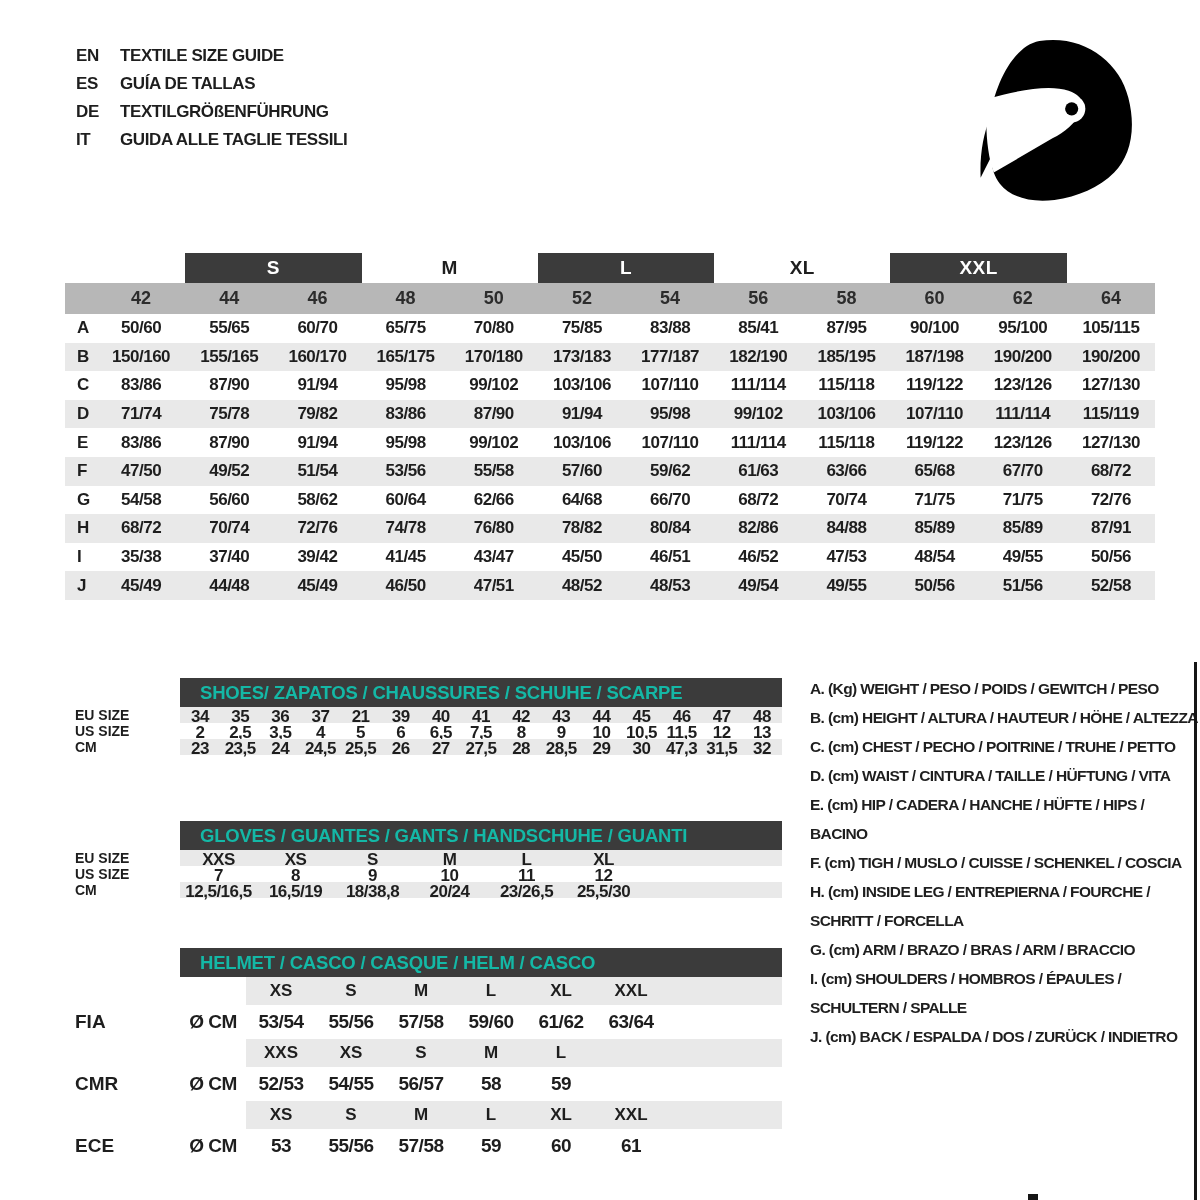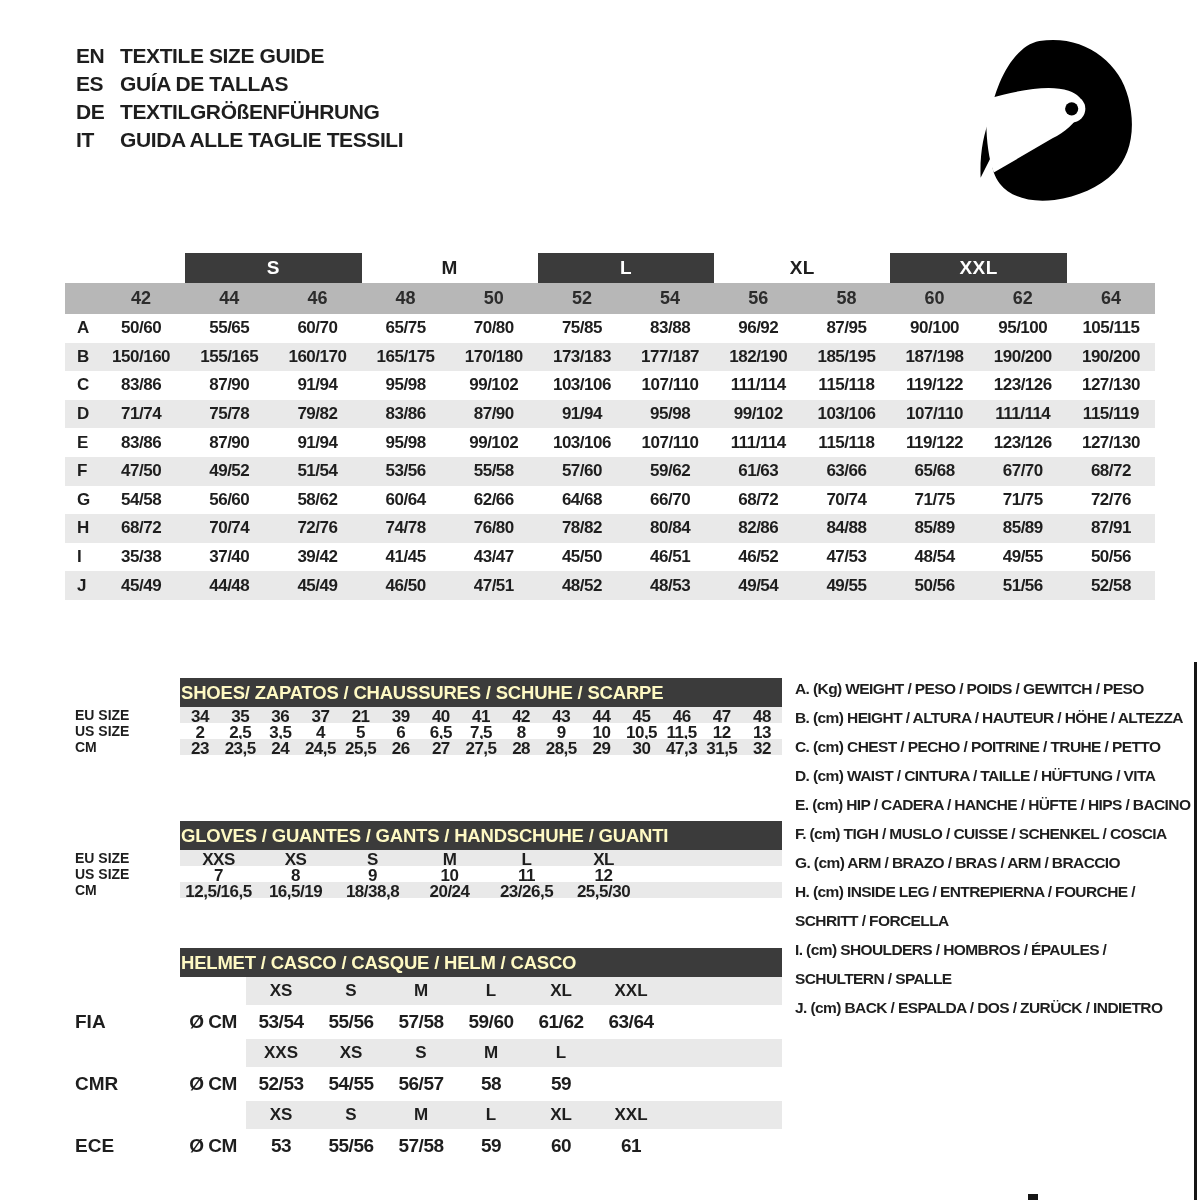--- a/index.html
+++ b/index.html
@@ -7,21 +7,21 @@
   body {
     width: 1200px; height: 1200px; position: relative; overflow: hidden;
     background: #ffffff; color: #1e1e1e;
     font-family: "Liberation Sans", "DejaVu Sans", sans-serif;
     font-weight: 700;
     --band-dark: #3b3b3b; --header-gray: #b7b7b7; --row-gray: #e9e9e9; --ink: #1e1e1e;
   }
 
   
   .lang-block { position: absolute; left: 76px; top: 42px; }
-  .lang-row { display: flex; line-height: 28px; font-size: 21px; letter-spacing: -0.4px; }
+  .lang-row { display: flex; line-height: 28px; font-size: 17px; letter-spacing: -0.4px; }
   .lang-code { width: 44px; }
 
   
   .helmet-logo { position: absolute; left: 973px; top: 34px; width: 165px; height: 172px; }
 
   
   .main-table { position: absolute; left: 65px; top: 253px; width: 1090px; }
   .g13 { display: grid; grid-template-columns: 32px repeat(12, 1fr); align-items: center; text-align: center; }
   .band-row { height: 30px; }
   .band { height: 30px; line-height: 30px; font-size: 19px; letter-spacing: 0.5px; }
@@ -30,40 +30,40 @@
   .data-row { height: 28.6px; font-size: 17px; letter-spacing: -0.5px; }
   .main-rows .data-row:nth-child(even) { background: var(--row-gray); }
   .row-label { text-align: left; padding-left: 12px; }
 
   
   .sub { position: absolute; left: 65px; width: 717px; }
   #shoes-root  { top: 678px; }
   #gloves-root { top: 821px; }
   #helmet-root { top: 948px; }
   .sub-title { margin-left: 115px; height: 29px; line-height: 29px; background: var(--band-dark);
-               color: #fef9c3; font-size: 18.5px; padding-left: 1px; letter-spacing: -0.2px; }
+               color: #14b8a6; font-size: 18.5px; padding-left: 20px; letter-spacing: -0.2px; }
   .sub-row { display: flex; align-items: center; }
   .sub-label { width: 115px; padding-left: 10px; font-size: 14px; }
   .vals { flex: 1; display: grid; align-items: center; text-align: center; font-size: 17px; letter-spacing: -0.5px; height: 16px; }
   .shoes .vals  { grid-template-columns: repeat(15, 1fr); }
   .gloves .vals { grid-template-columns: repeat(6, 77px) 1fr; }
   .sub-row.gray .vals { background: var(--row-gray); }
 
   
   .h-sizes { margin-left: 181px; height: 28px; background: var(--row-gray);
              display: grid; grid-template-columns: repeat(6, 70px) 1fr;
              align-items: center; text-align: center; font-size: 17px; }
   .h-vals  { display: grid; grid-template-columns: 115px 66px repeat(6, 70px) 1fr; height: 34px;
              align-items: center; text-align: center; font-size: 19px; letter-spacing: -0.5px; }
   .h-vals .std { text-align: left; padding-left: 10px; letter-spacing: 0; }
 
   
   .legend { position: absolute; left: 795px; top: 674px; width: 405px;
             font-size: 15.5px; line-height: 29px; letter-spacing: -0.6px; }
-  .legend-item { white-space: pre-line; }
+  .legend-item { white-space: pre-line; margin-left: 15px; }
 
   
   .right-rule  { position: absolute; left: 1194px; top: 662px; width: 3px; height: 538px; background: #151515; }
   .bottom-mark { position: absolute; left: 1028px; top: 1194px; width: 10px; height: 6px; background: #151515; }
 </style>
 </head>
 <body style="--band-dark: #3b3b3b; --header-gray: #b7b7b7; --row-gray: #e9e9e9; --ink: #1e1e1e;">
 
 <div class="lang-block">
     <div class="lang-row">
@@ -119,21 +119,21 @@
     <div class="main-rows">
       <div class="g13 data-row">
         <div class="row-label">A</div>
         <div>50/60</div>
         <div>55/65</div>
         <div>60/70</div>
         <div>65/75</div>
         <div>70/80</div>
         <div>75/85</div>
         <div>83/88</div>
-        <div>96/92</div>
+        <div>85/41</div>
         <div>87/95</div>
         <div>90/100</div>
         <div>95/100</div>
         <div>105/115</div>
       </div>
       <div class="g13 data-row">
         <div class="row-label">B</div>
         <div>150/160</div>
         <div>155/165</div>
         <div>160/170</div>
@@ -429,22 +429,22 @@
     </div>
   </div>
 
 <div class="legend">
     <div class="legend-item">A. (Kg) WEIGHT / PESO / POIDS / GEWITCH / PESO</div>
     <div class="legend-item">B. (cm) HEIGHT / ALTURA / HAUTEUR / HÖHE / ALTEZZA</div>
     <div class="legend-item">C. (cm) CHEST / PECHO / POITRINE / TRUHE / PETTO</div>
     <div class="legend-item">D. (cm) WAIST / CINTURA / TAILLE / HÜFTUNG / VITA</div>
     <div class="legend-item">E. (cm) HIP / CADERA / HANCHE / HÜFTE / HIPS / BACINO</div>
     <div class="legend-item">F. (cm) TIGH / MUSLO / CUISSE / SCHENKEL / COSCIA</div>
-    <div class="legend-item">G. (cm) ARM / BRAZO / BRAS / ARM / BRACCIO</div>
     <div class="legend-item">H. (cm) INSIDE LEG / ENTREPIERNA / FOURCHE /
 SCHRITT / FORCELLA</div>
+    <div class="legend-item">G. (cm) ARM / BRAZO / BRAS / ARM / BRACCIO</div>
     <div class="legend-item">I. (cm) SHOULDERS / HOMBROS / ÉPAULES /
 SCHULTERN / SPALLE</div>
     <div class="legend-item">J. (cm) BACK / ESPALDA / DOS / ZURÜCK / INDIETRO</div>
   </div>
 
 <div class="right-rule"></div>
 <div class="bottom-mark"></div>
 
 </body></html>

